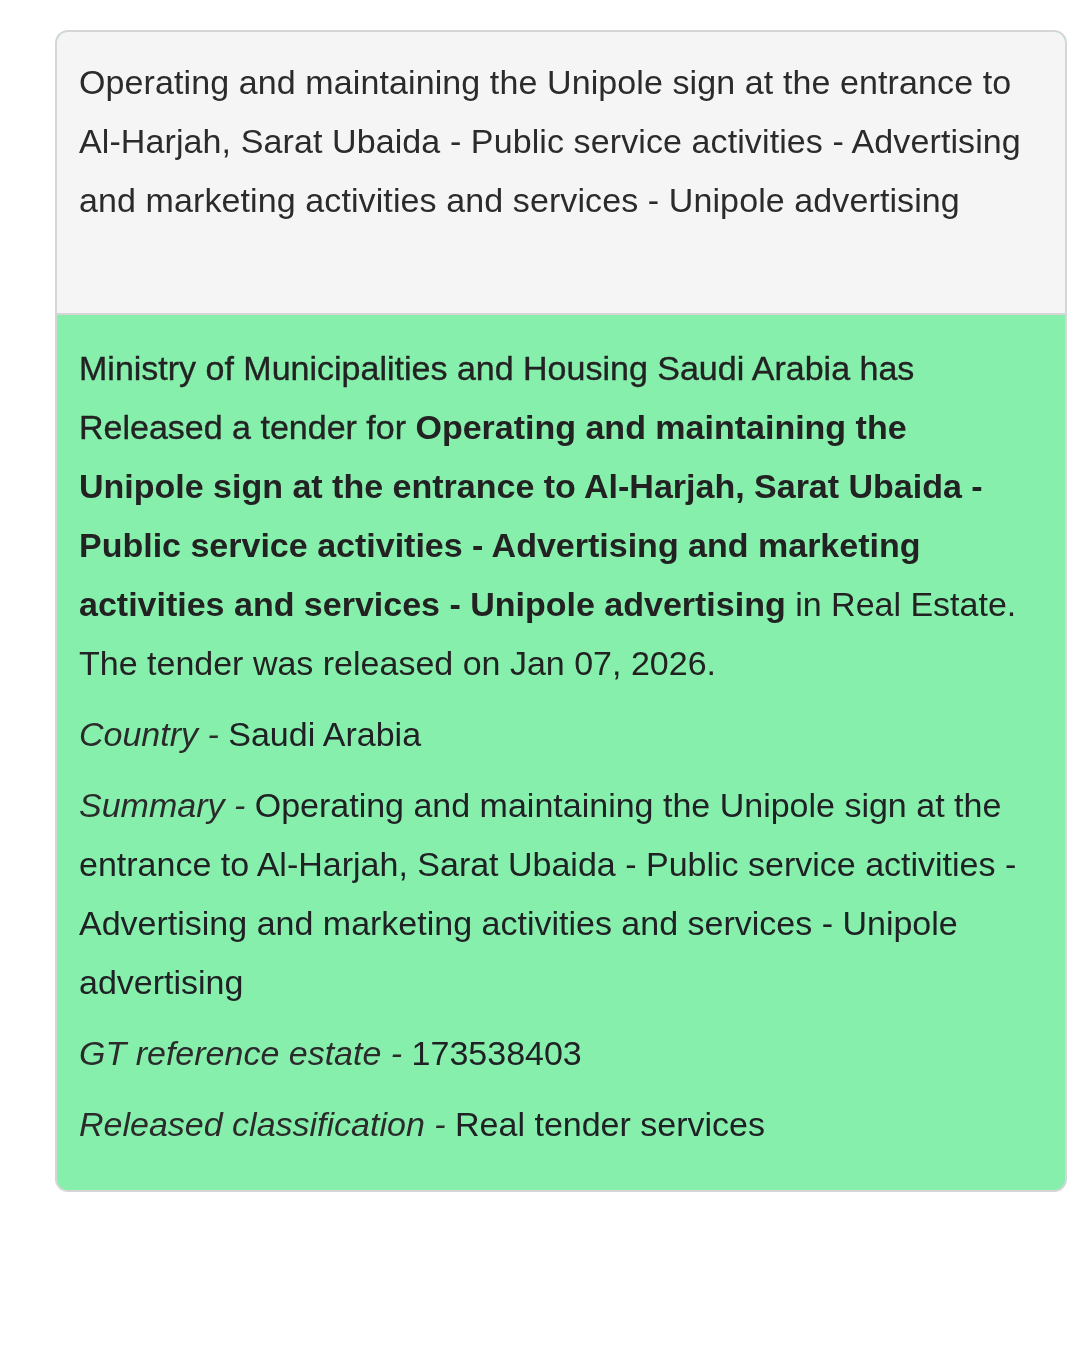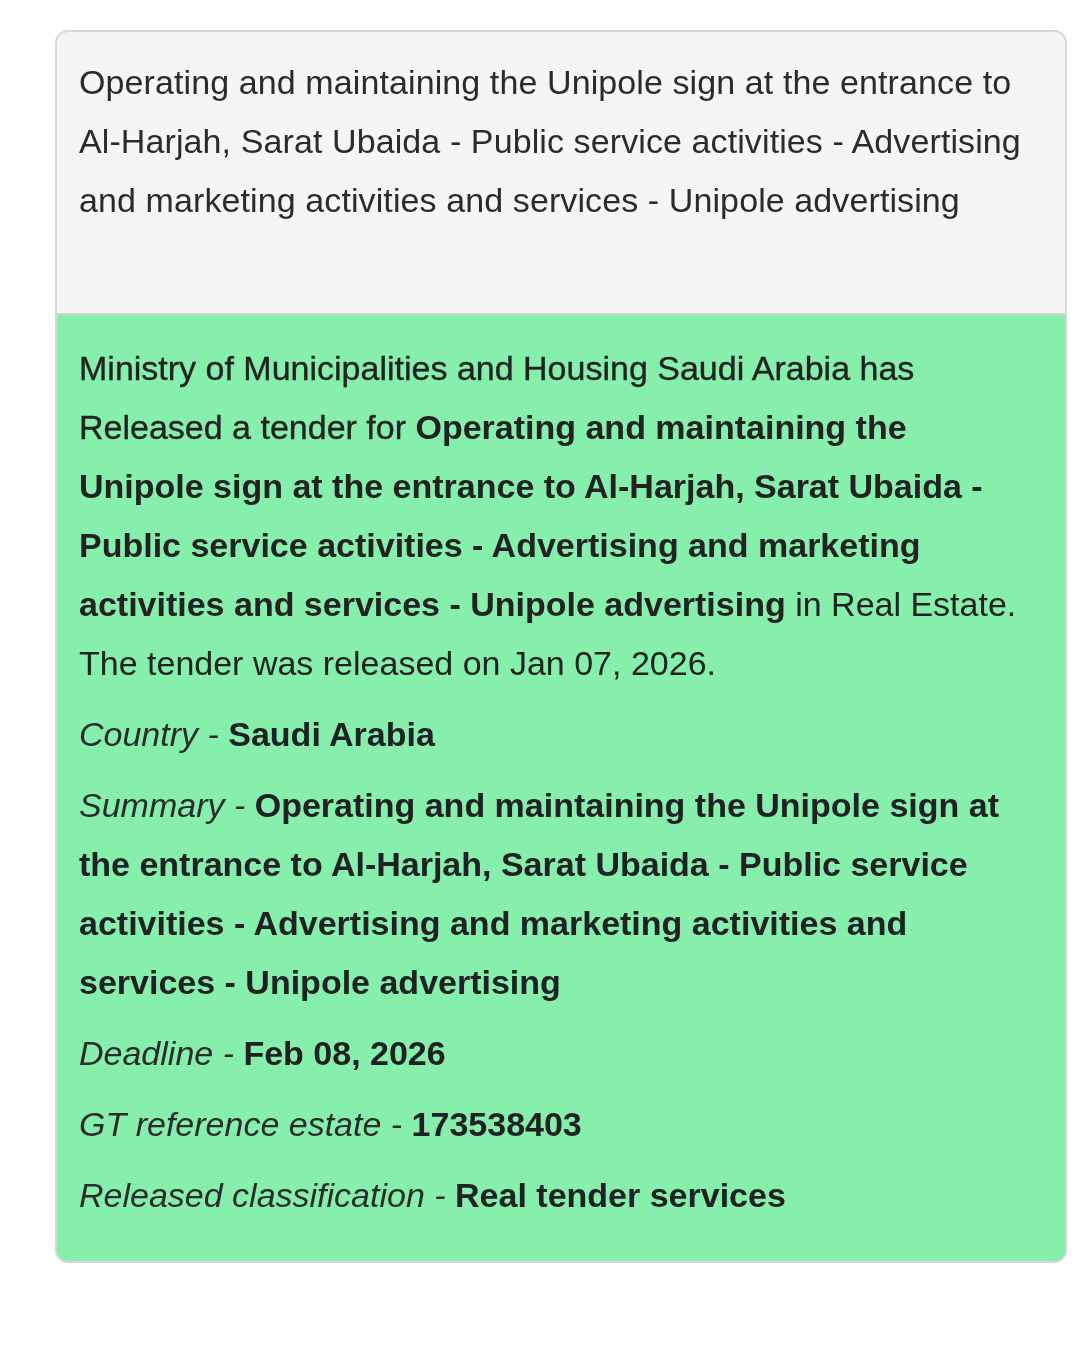--- a/index.html
+++ b/index.html
@@ -65,37 +65,36 @@
       font-size: 34px;
       line-height: 59px;
       color: #2b2b2b;
       margin: 0 0 12px 0;
     }
     .row .label {
       font-weight: 400;
       font-style: italic;
     }
     .row .value {
-      font-weight: 700;
+      font-weight: 400;
       color: #202124;
     }
   </style>
 </head>
 <body>
 
 <div class="card">
   <div class="card-header">
     <p class="title">Operating and maintaining the Unipole sign at the entrance to Al-Harjah, Sarat Ubaida - Public service activities - Advertising and marketing activities and services - Unipole advertising</p>
   </div>
   <div class="card-body">
     <p class="desc"><span class="org">Ministry of Municipalities and Housing Saudi Arabia</span><span class="lead"> has Released a tender for </span><b>Operating and maintaining the Unipole sign at the entrance to Al-Harjah, Sarat Ubaida - Public service activities - Advertising and marketing activities and services - Unipole advertising</b><span> in Real Estate. The tender was released on Jan 07, 2026.</span></p>
 
     <p class="row"><span class="label">Country - </span><span class="value">Saudi Arabia</span></p>
 
     <p class="row"><span class="label">Summary - </span><span class="value">Operating and maintaining the Unipole sign at the entrance to Al-Harjah, Sarat Ubaida - Public service activities - Advertising and marketing activities and services - Unipole advertising</span></p>
 
-    <p class="row"><span class="label">Deadline - </span><span class="value">Feb 08, 2026</span></p>
 
     <p class="row"><span class="label">GT reference estate - </span><span class="value">173538403</span></p>
 
     <p class="row"><span class="label">Released classification - </span><span class="value">Real tender services</span></p>
   </div>
 </div>
 
 </body></html>

